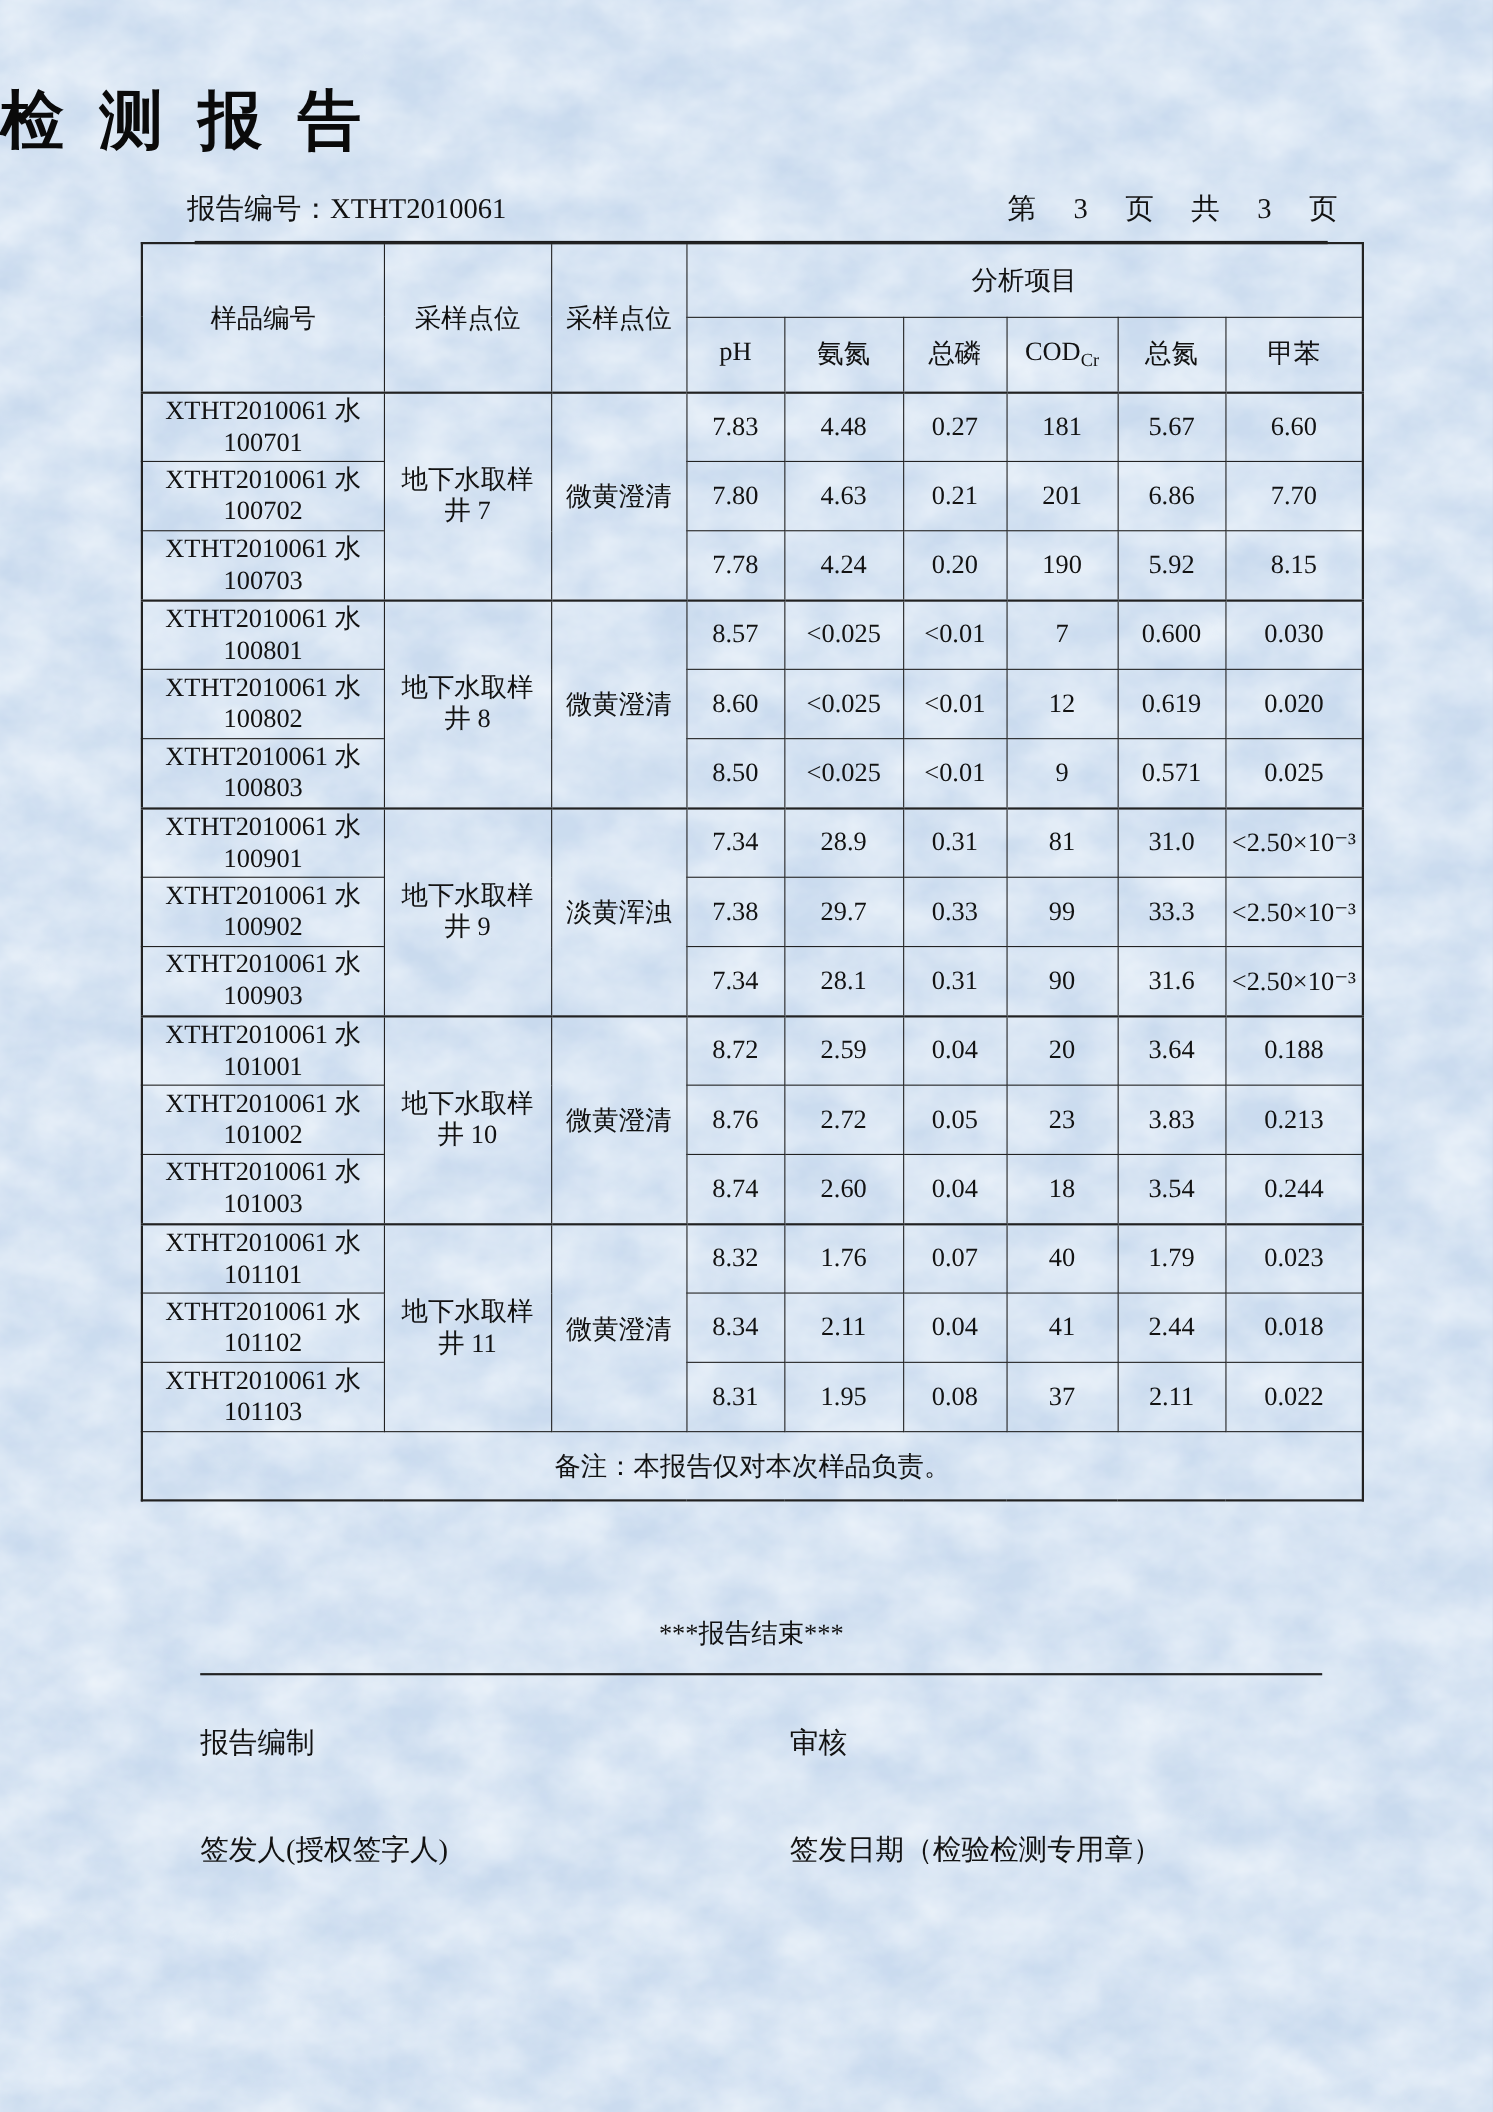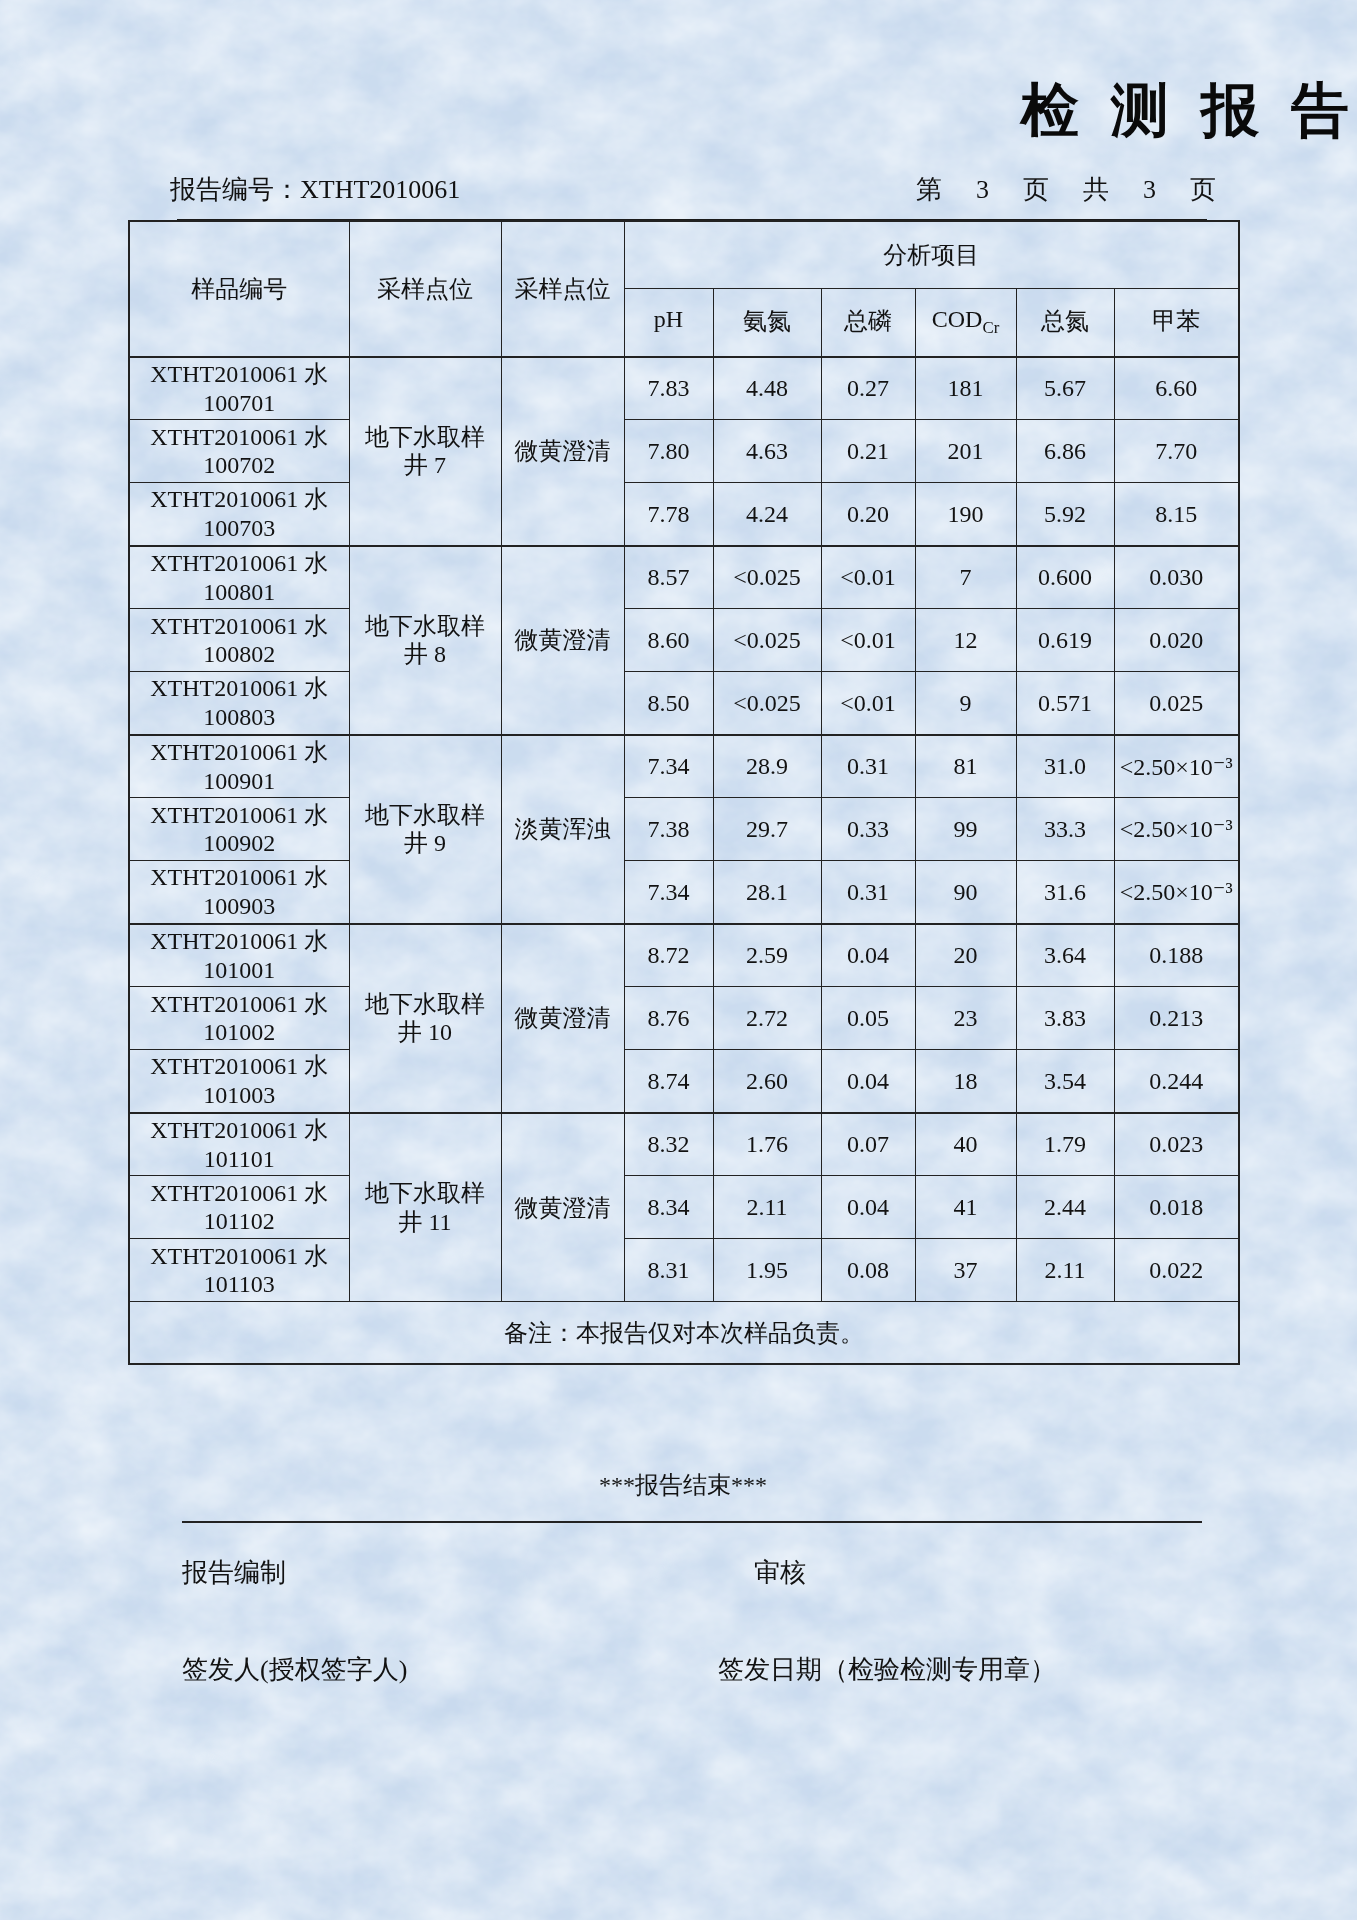--- a/index.html
+++ b/index.html
@@ -1,21 +1,21 @@
 <!DOCTYPE html>
 <html><head>
 <meta charset="utf-8">
 <style>
   html,body{margin:0;padding:0;background:#c9daee;}
   .page{position:relative;width:1357px;height:1920px;overflow:hidden;
         font-family:"Liberation Serif","DejaVu Serif",serif;color:#121212;}
   .texture{position:absolute;top:0;left:0;z-index:0;}
   .doc{position:relative;z-index:1;width:1357px;padding-top:78px;}
 
-  .title{text-align:right;font-family:"Liberation Sans","DejaVu Sans",sans-serif;
+  .title{text-align:left;font-family:"Liberation Sans","DejaVu Sans",sans-serif;
          font-weight:bold;font-size:58px;letter-spacing:8px;line-height:1.1;color:#0a0a0a;}
 
   .meta{margin:30px 0 0 128px;width:1110px;box-sizing:border-box;
         display:flex;justify-content:space-between;align-items:center;
         padding:0 18px 0 42px;font-size:26px;}
   .meta .pgs{letter-spacing:4px;}
 
   .top-rule{margin:12px 0 -2px 177px;width:1030px;height:3px;background:#1b1b1b;}
 
   table.report{margin-left:128px;width:1110px;border-collapse:collapse;table-layout:fixed;
@@ -29,21 +29,21 @@
   tr.group-start td{border-top-width:2px;}
   td.id,td.pt{white-space:pre-line;line-height:1.2;margin-top:48px;}
   sub.cr{font-size:70%;}
   tr.note-row{height:62px;}
   td.note{text-align:left;padding-left:12px;}
 
   .end-line{margin-top:104px;margin-left:128px;width:1110px;text-align:center;font-size:24px;}
   .sig-rule{margin:20px 0 0 182px;width:1020px;height:2px;background:#222;}
   .sig-row{margin-left:182px;width:1030px;display:grid;grid-template-columns:536px auto;
            font-size:26px;}
-  .sig-row.r1{margin-top:32px;gap:36px;}
+  .sig-row.r1{margin-top:44px;}
   .sig-row.r2{margin-top:62px;}
 </style>
 </head>
 <body>
 
 <div class="page">
 
   <svg class="texture" width="1357" height="1920" xmlns="http://www.w3.org/2000/svg" aria-hidden="true">
     <defs>
       <filter id="marbleDark" x="0" y="0" width="100%" height="100%">

